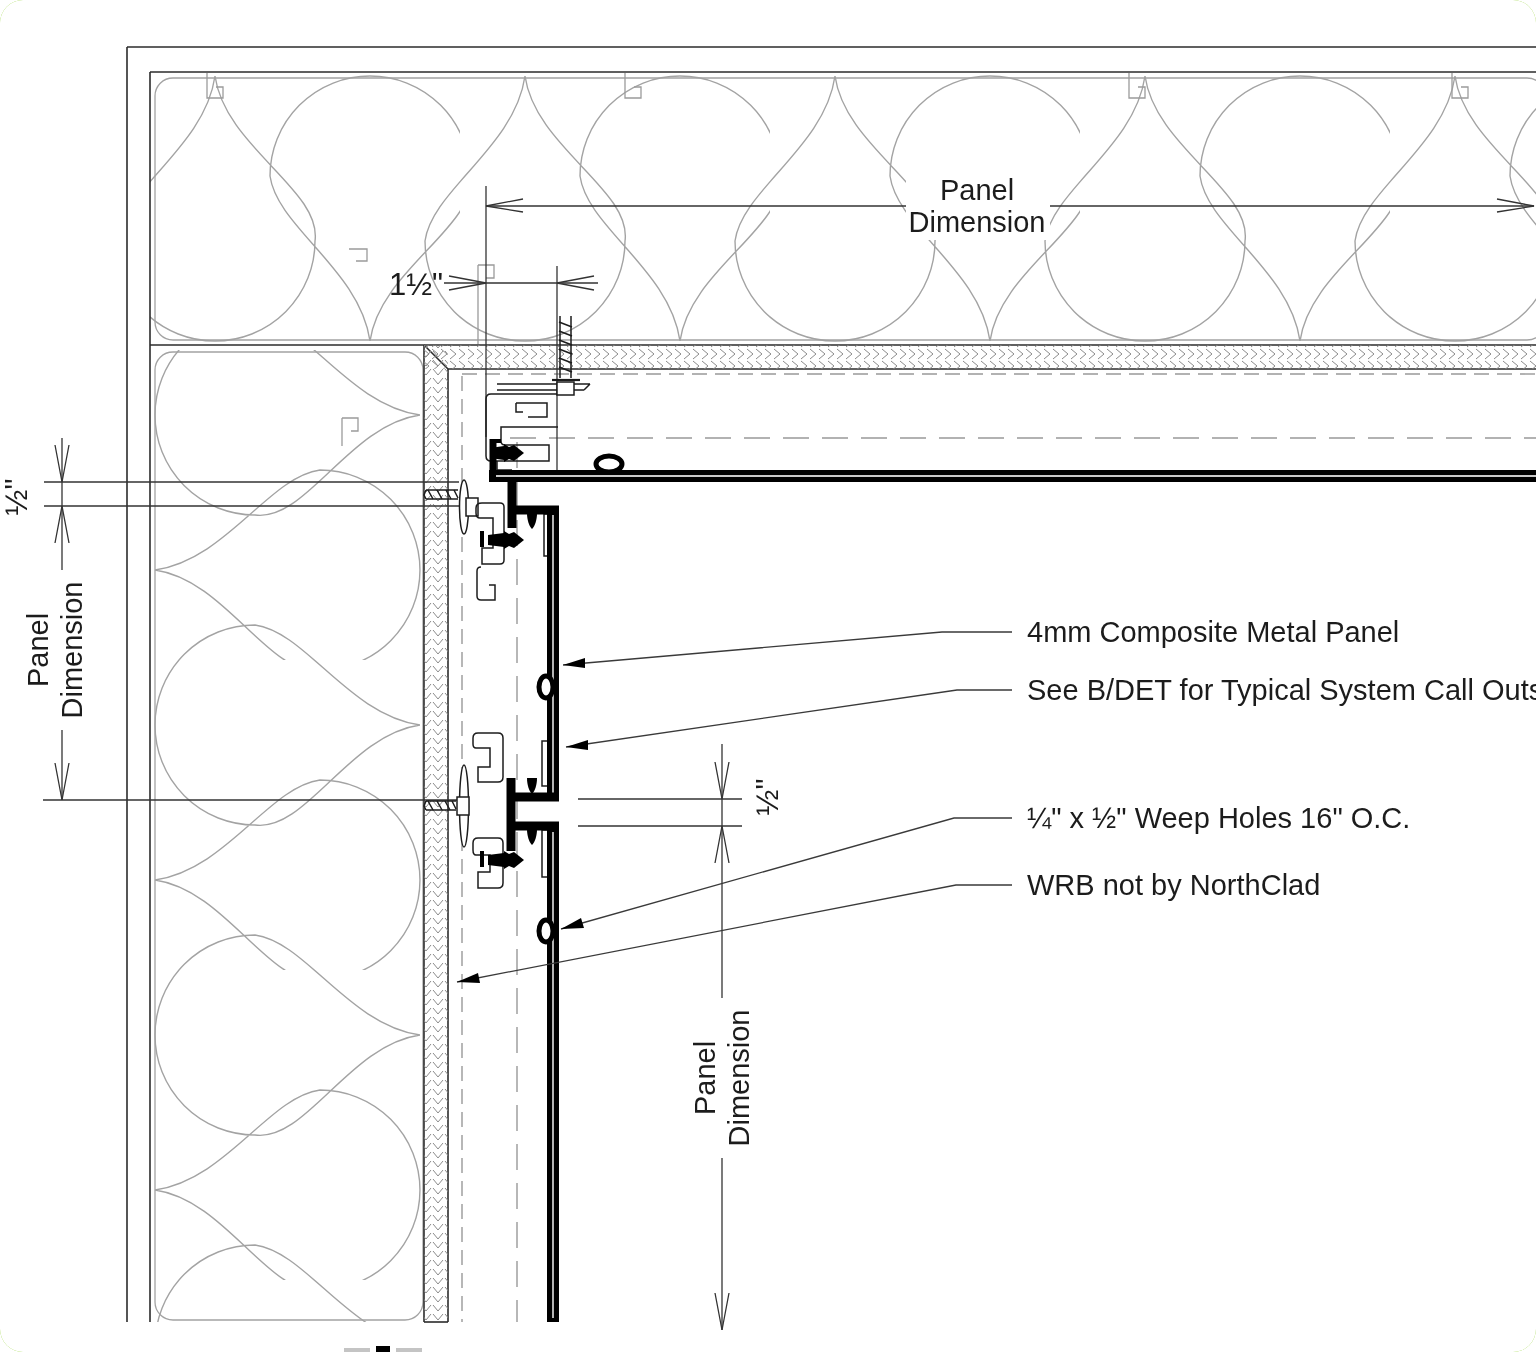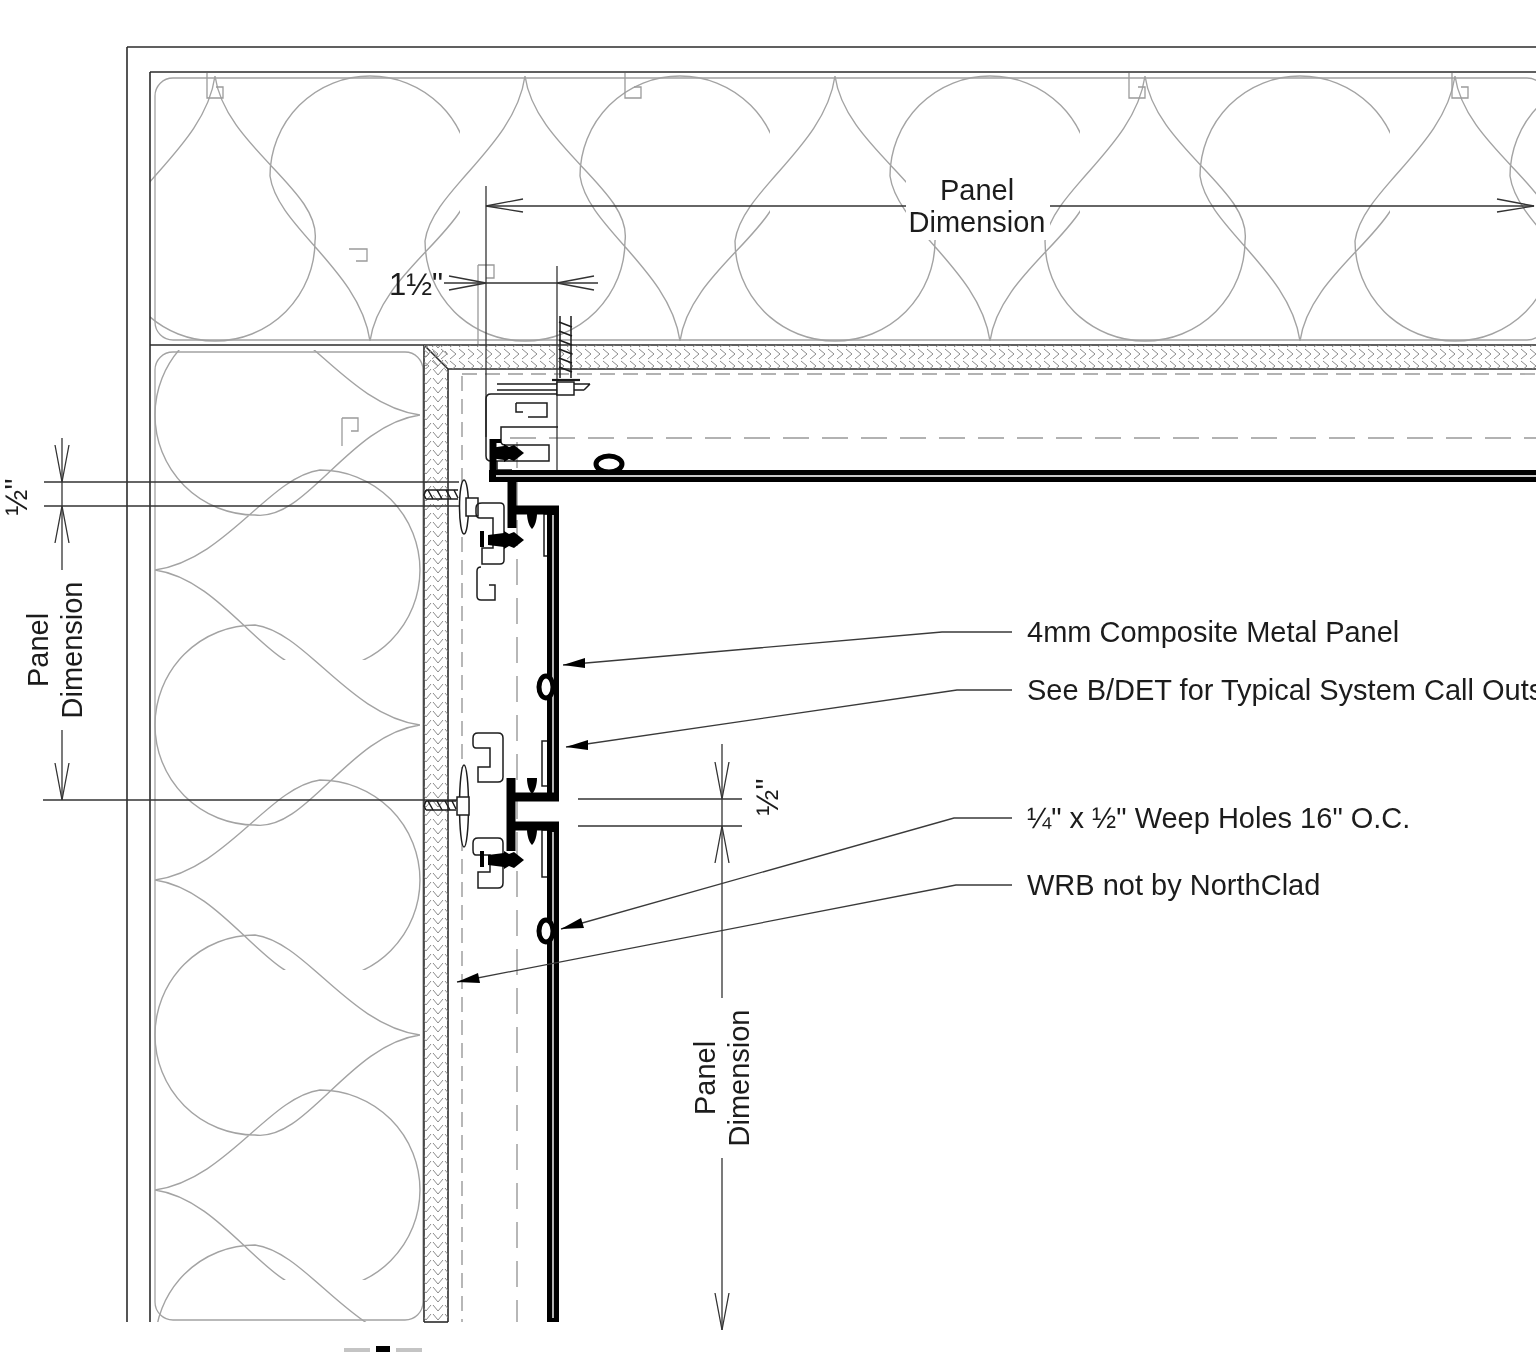--- a/index.html
+++ b/index.html
@@ -1,16 +1,16 @@
 <!DOCTYPE html>
 <html><head>
 <meta charset="utf-8">
 <style>
   html,body{margin:0;padding:0;background:#ffffff;}
-  .stage{width:1536px;height:1352px;position:relative;background:#84cc16;overflow:hidden;}
+  .stage{width:1536px;height:1352px;position:relative;background:#84cc16;overflow:hidden;border-radius:23px;}
   svg{display:block;font-family:"Liberation Sans",sans-serif;}
   text{fill:#1c1c1c;}
   .dimtext{font-size:29px;}
   .fractext{font-size:31px;}
   .callout{font-size:29px;}
 </style>
 </head>
 <body>
 
 <div class="stage">

